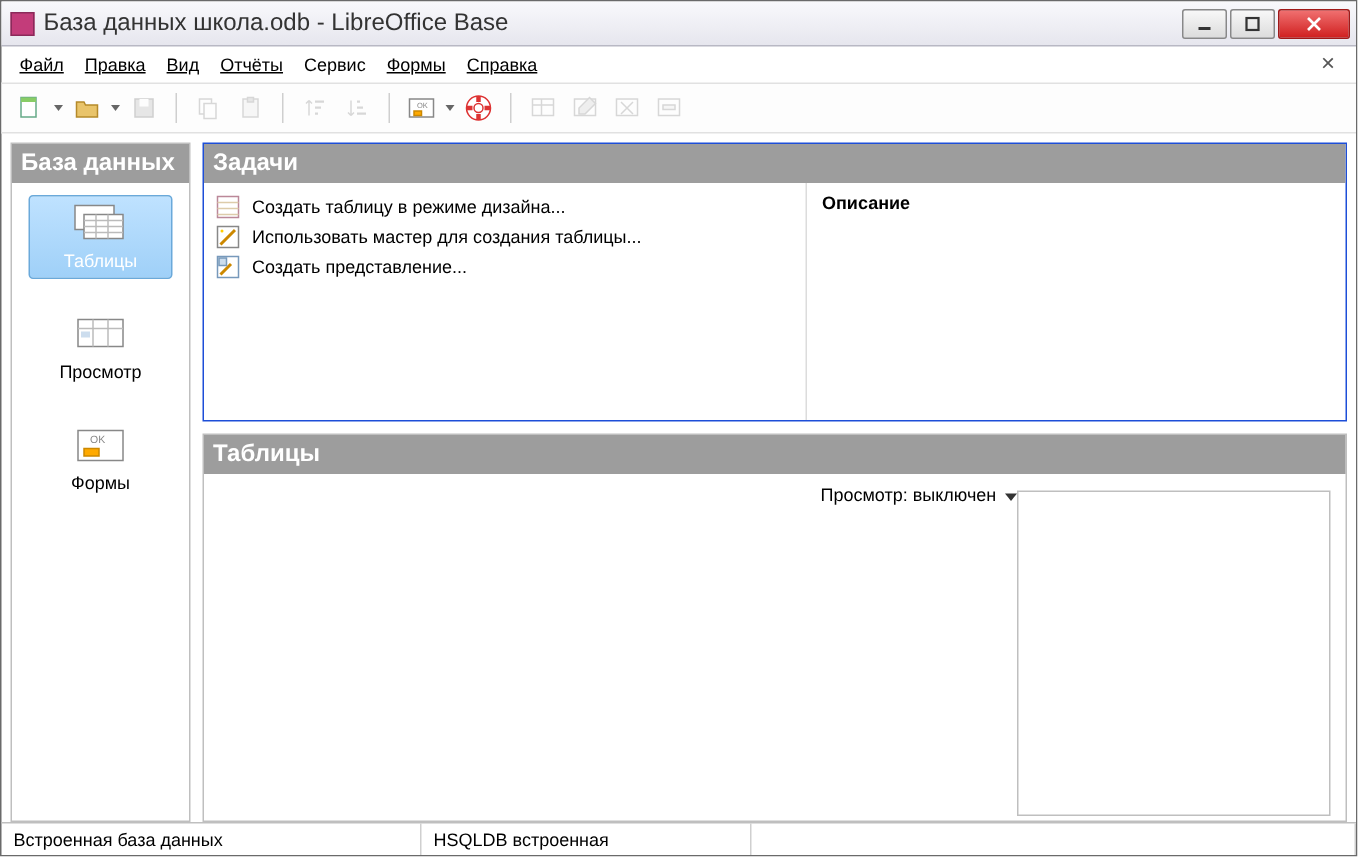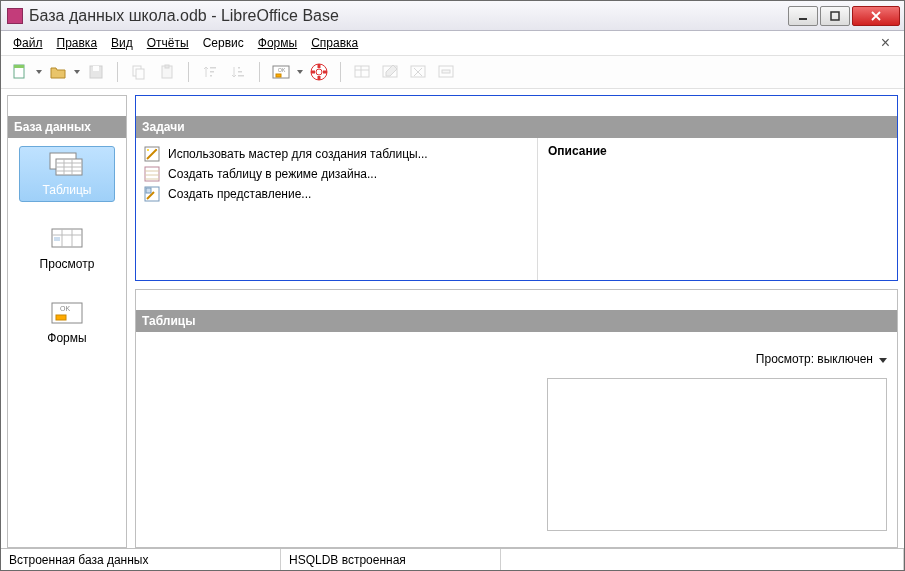--- a/index.html
+++ b/index.html
@@ -27,41 +27,41 @@
 .tb-btn { width: 26px; height: 26px; border: 1px solid transparent; display: flex; align-items: center; justify-content: center; border-radius: 2px; cursor: default; }
 .tb-btn.disabled { opacity: .45; }
 .tb-sep { width: 1px; height: 20px; background: #cfcfcf; margin: 0 6px; }
 .tb-dd { width: 8px; display:flex; justify-content:center; align-items:center; }
 .tb-dd::after { content: ""; border-left: 3px solid transparent; border-right: 3px solid transparent; border-top: 4px solid #666; }
 
 
 .main { flex: 1; display: flex; padding: 6px 6px 0 6px; gap: 8px; overflow: hidden; }
 
 .sidebar { width: 120px; border: 1px solid #bfbfbf; background: #fff; display: flex; flex-direction: column; }
-.panel-header { background: #9d9d9d; color: #fff; font-weight: bold; padding: 4px 6px; font-size: 12px; margin-top: 20px; }
+.panel-header { background: #9d9d9d; color: #fff; font-weight: bold; padding: 4px 6px; font-size: 16px; }
 .side-body { flex:1; padding: 8px 6px; display:flex; flex-direction:column; align-items:center; gap: 18px; }
 .side-item { width: 96px; display:flex; flex-direction:column; align-items:center; gap: 4px; padding: 4px 2px; border: 1px solid transparent; cursor:default; }
 .side-item .lbl { text-align:center; }
 .side-item.selected { background: linear-gradient(#bfe2ff,#9fd0f8); border-color: #6aa9da; border-radius:3px; }
 .side-item.selected .lbl { color: #fff; }
 .side-icon { width: 42px; height: 28px; display:flex; align-items:center; justify-content:center; }
 
 .right { flex:1; display:flex; flex-direction:column; gap: 8px; }
 .tasks-panel { border: 1px solid #1d4ed8; display:flex; flex-direction:column; height: 186px; }
 .tasks-body { flex:1; display:flex; }
 .tasks-list { flex:1; padding: 6px 8px; }
 .task { display:flex; align-items:center; gap: 8px; padding: 2px 0; cursor:default; }
 .task .ticon { width:16px; height:16px; display:flex; align-items:center; justify-content:center; }
 .tasks-desc { width: 360px; border-left: 1px solid #dcdcdc; padding: 6px 10px; margin-left: 29px; }
 .tasks-desc .hd { font-weight: bold; }
 
 .list-panel { border: 1px solid #bfbfbf; flex:1; display:flex; flex-direction:column; }
 .list-body { flex:1; display:flex; position:relative; }
 .list-left { flex:1; }
-.list-right { width: 360px; padding: 16px 10px; display:flex; flex-direction:column; }
+.list-right { width: 360px; padding: 3px 10px; display:flex; }
 .preview-row { display:flex; justify-content:flex-end; align-items:center; gap:6px; height:22px; }
 .preview-row .dd::after { content:""; border-left:4px solid transparent; border-right:4px solid transparent; border-top:5px solid #333; display:inline-block; }
 .preview-box { margin-top: 8px; flex:1; border: 1px solid #bfbfbf; background:#fff; }
 
 .statusbar { height: 22px; border-top: 1px solid #bfbfbf; display:flex; align-items:stretch;text-align:right; }
 .status-cell { padding: 3px 8px; border-right: 1px solid #cfcfcf; display:flex; align-items:center; }
 .status-cell:nth-child(1){ width: 280px; }
 .status-cell:nth-child(2){ width: 220px; }
 .status-cell:nth-child(3){ flex:1; }
 
@@ -241,39 +241,39 @@
 
       </div>
     </div>
 
     <div class="right">
 
       <div class="tasks-panel">
         <div class="panel-header">Задачи</div>
         <div class="tasks-body">
           <div class="tasks-list">
+            <div class="task">
+              <span class="ticon">
+                  <svg width="16" height="16" viewBox="0 0 16 16">
+                    <rect x="1" y="1" width="14" height="14" fill="#fff" stroke="#b89"></rect>
+                    <path d="M1 5h14M1 9h14M1 13h14" stroke="#dca"></path>
+                  </svg>
+                </span>
+              <span>Создать таблицу в режиме дизайна...</span>
+            </div>
             <div class="task">
               <span class="ticon">
                   <svg width="16" height="16" viewBox="0 0 16 16">
                     <rect x="1" y="1" width="14" height="14" fill="#fff" stroke="#888"></rect>
                     <path d="M3 13L13 3" stroke="#c80" stroke-width="2"></path>
                     <path d="M12 2l2 2" stroke="#fff"></path>
                     <circle cx="4" cy="4" r="1" fill="#fc0"></circle>
                   </svg>
                 </span>
               <span>Использовать мастер для создания таблицы...</span>
-            </div>
-            <div class="task">
-              <span class="ticon">
-                  <svg width="16" height="16" viewBox="0 0 16 16">
-                    <rect x="1" y="1" width="14" height="14" fill="#fff" stroke="#b89"></rect>
-                    <path d="M1 5h14M1 9h14M1 13h14" stroke="#dca"></path>
-                  </svg>
-                </span>
-              <span>Создать таблицу в режиме дизайна...</span>
             </div>
             <div class="task">
               <span class="ticon">
                   <svg width="16" height="16" viewBox="0 0 16 16">
                     <rect x="1" y="1" width="14" height="14" fill="#fff" stroke="#79b"></rect>
                     <path d="M3 13L10 6" stroke="#c80" stroke-width="2"></path>
                     <rect x="2" y="2" width="5" height="5" fill="#cde" stroke="#79b"></rect>
                   </svg>
                 </span>
               <span>Создать представление...</span>

